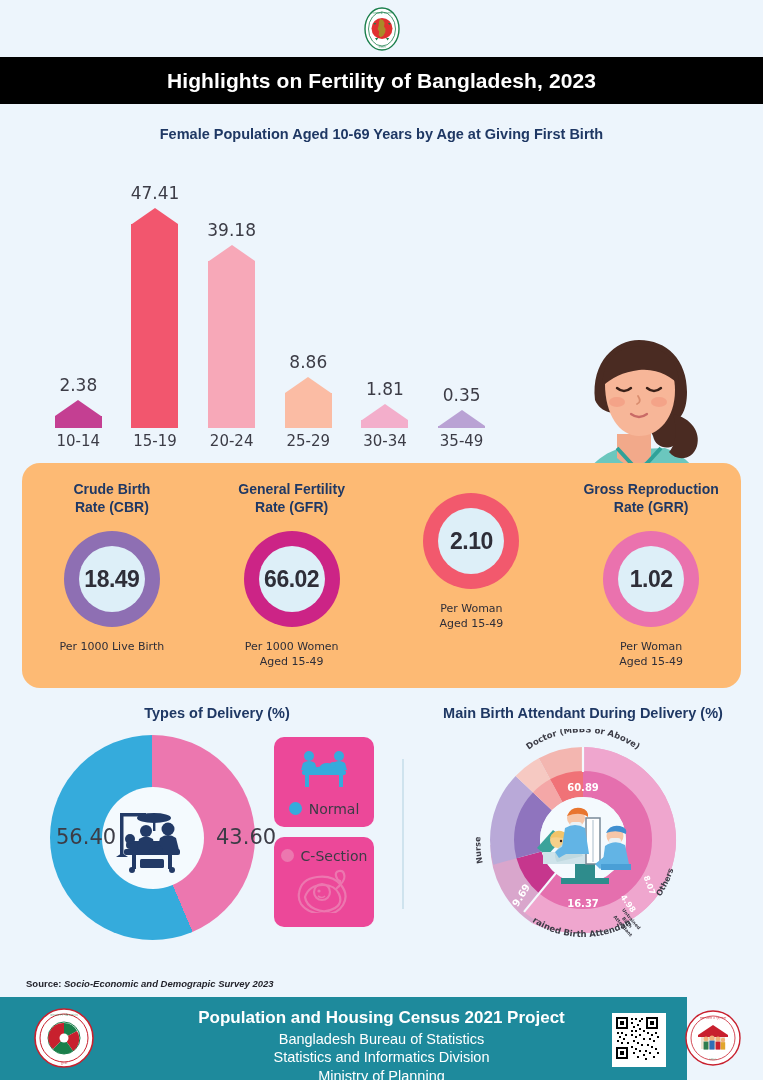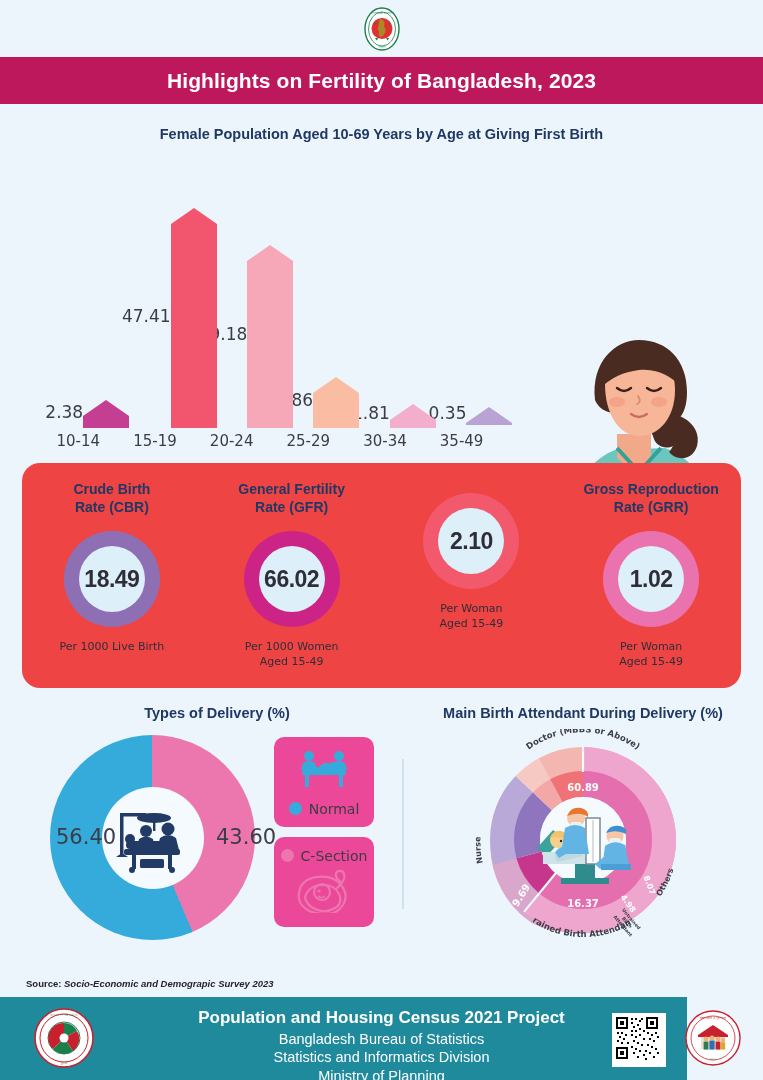--- a/index.html
+++ b/index.html
@@ -11,53 +11,53 @@
     position:relative;
   }
   .page{position:relative;width:763px;height:1080px;}
 
   
   .emblem-strip{height:57px;display:flex;align-items:center;justify-content:center;background:#EDF5FC;}
   .emblem{width:40px;height:46px;position:relative;}
 
   
   .title-bar{
-    height:47px;background:#be185d;display:flex;align-items:center;justify-content:center;
+    height:47px;background:#000000;display:flex;align-items:center;justify-content:center;
   }
   .title-bar .t{
     color:#FFFFFF;font-size:21px;font-weight:bold;letter-spacing:.1px;
   }
 
   
   .sec-title{
     text-align:center;color:#1F3864;font-weight:bold;font-size:14.5px;
   }
 
   
   .barchart-wrap{position:relative;height:310px;}
   .bars{position:absolute;left:40px;top:42px;width:460px;height:260px;display:flex;align-items:flex-end;justify-content:space-around;}
-  .barcol{width:66px;display:flex;flex-direction:row;align-items:center;}
+  .barcol{width:66px;display:flex;flex-direction:column;align-items:center;}
   .barval{font-size:17px;color:#3C3C46;margin-bottom:5px;font-family:"DejaVu Sans",sans-serif;}
   .bar{width:47px;position:relative;}
   .bar .body{width:100%;background:var(--c);}
   .bar .roof{
     width:0;height:0;margin:0 auto;
     border-left:23.5px solid transparent;border-right:23.5px solid transparent;
     border-bottom:16px solid var(--c);
   }
   .barcats{position:absolute;left:40px;top:306px;width:460px;display:flex;justify-content:space-around;}
   .barcat{width:66px;text-align:center;font-size:15px;color:#3C3C46;font-family:"DejaVu Sans",sans-serif;}
 
   
   .mom{position:absolute;left:505px;top:196px;width:250px;height:240px;}
 
   
   .metrics-panel{
     position:absolute;left:22px;top:463px;width:719px;height:225px;
-    background:#ef4444;border-radius:18px;
+    background:#fdba74;border-radius:18px;
   }
   .metrics-row{display:flex;height:100%;}
   .metric{flex:1;display:flex;flex-direction:column;align-items:center;padding-top:18px;}
   .metric .mt{
     text-align:center;color:#1F3864;font-weight:bold;font-size:14px;line-height:1.25;height:38px;
   }
   .donut-metric{width:96px;height:96px;border-radius:50%;margin-top:12px;display:flex;align-items:center;justify-content:center;position:relative;}
   .donut-metric .hole{
     width:66px;height:66px;border-radius:50%;background:#DDEFF8;
     display:flex;align-items:center;justify-content:center;

